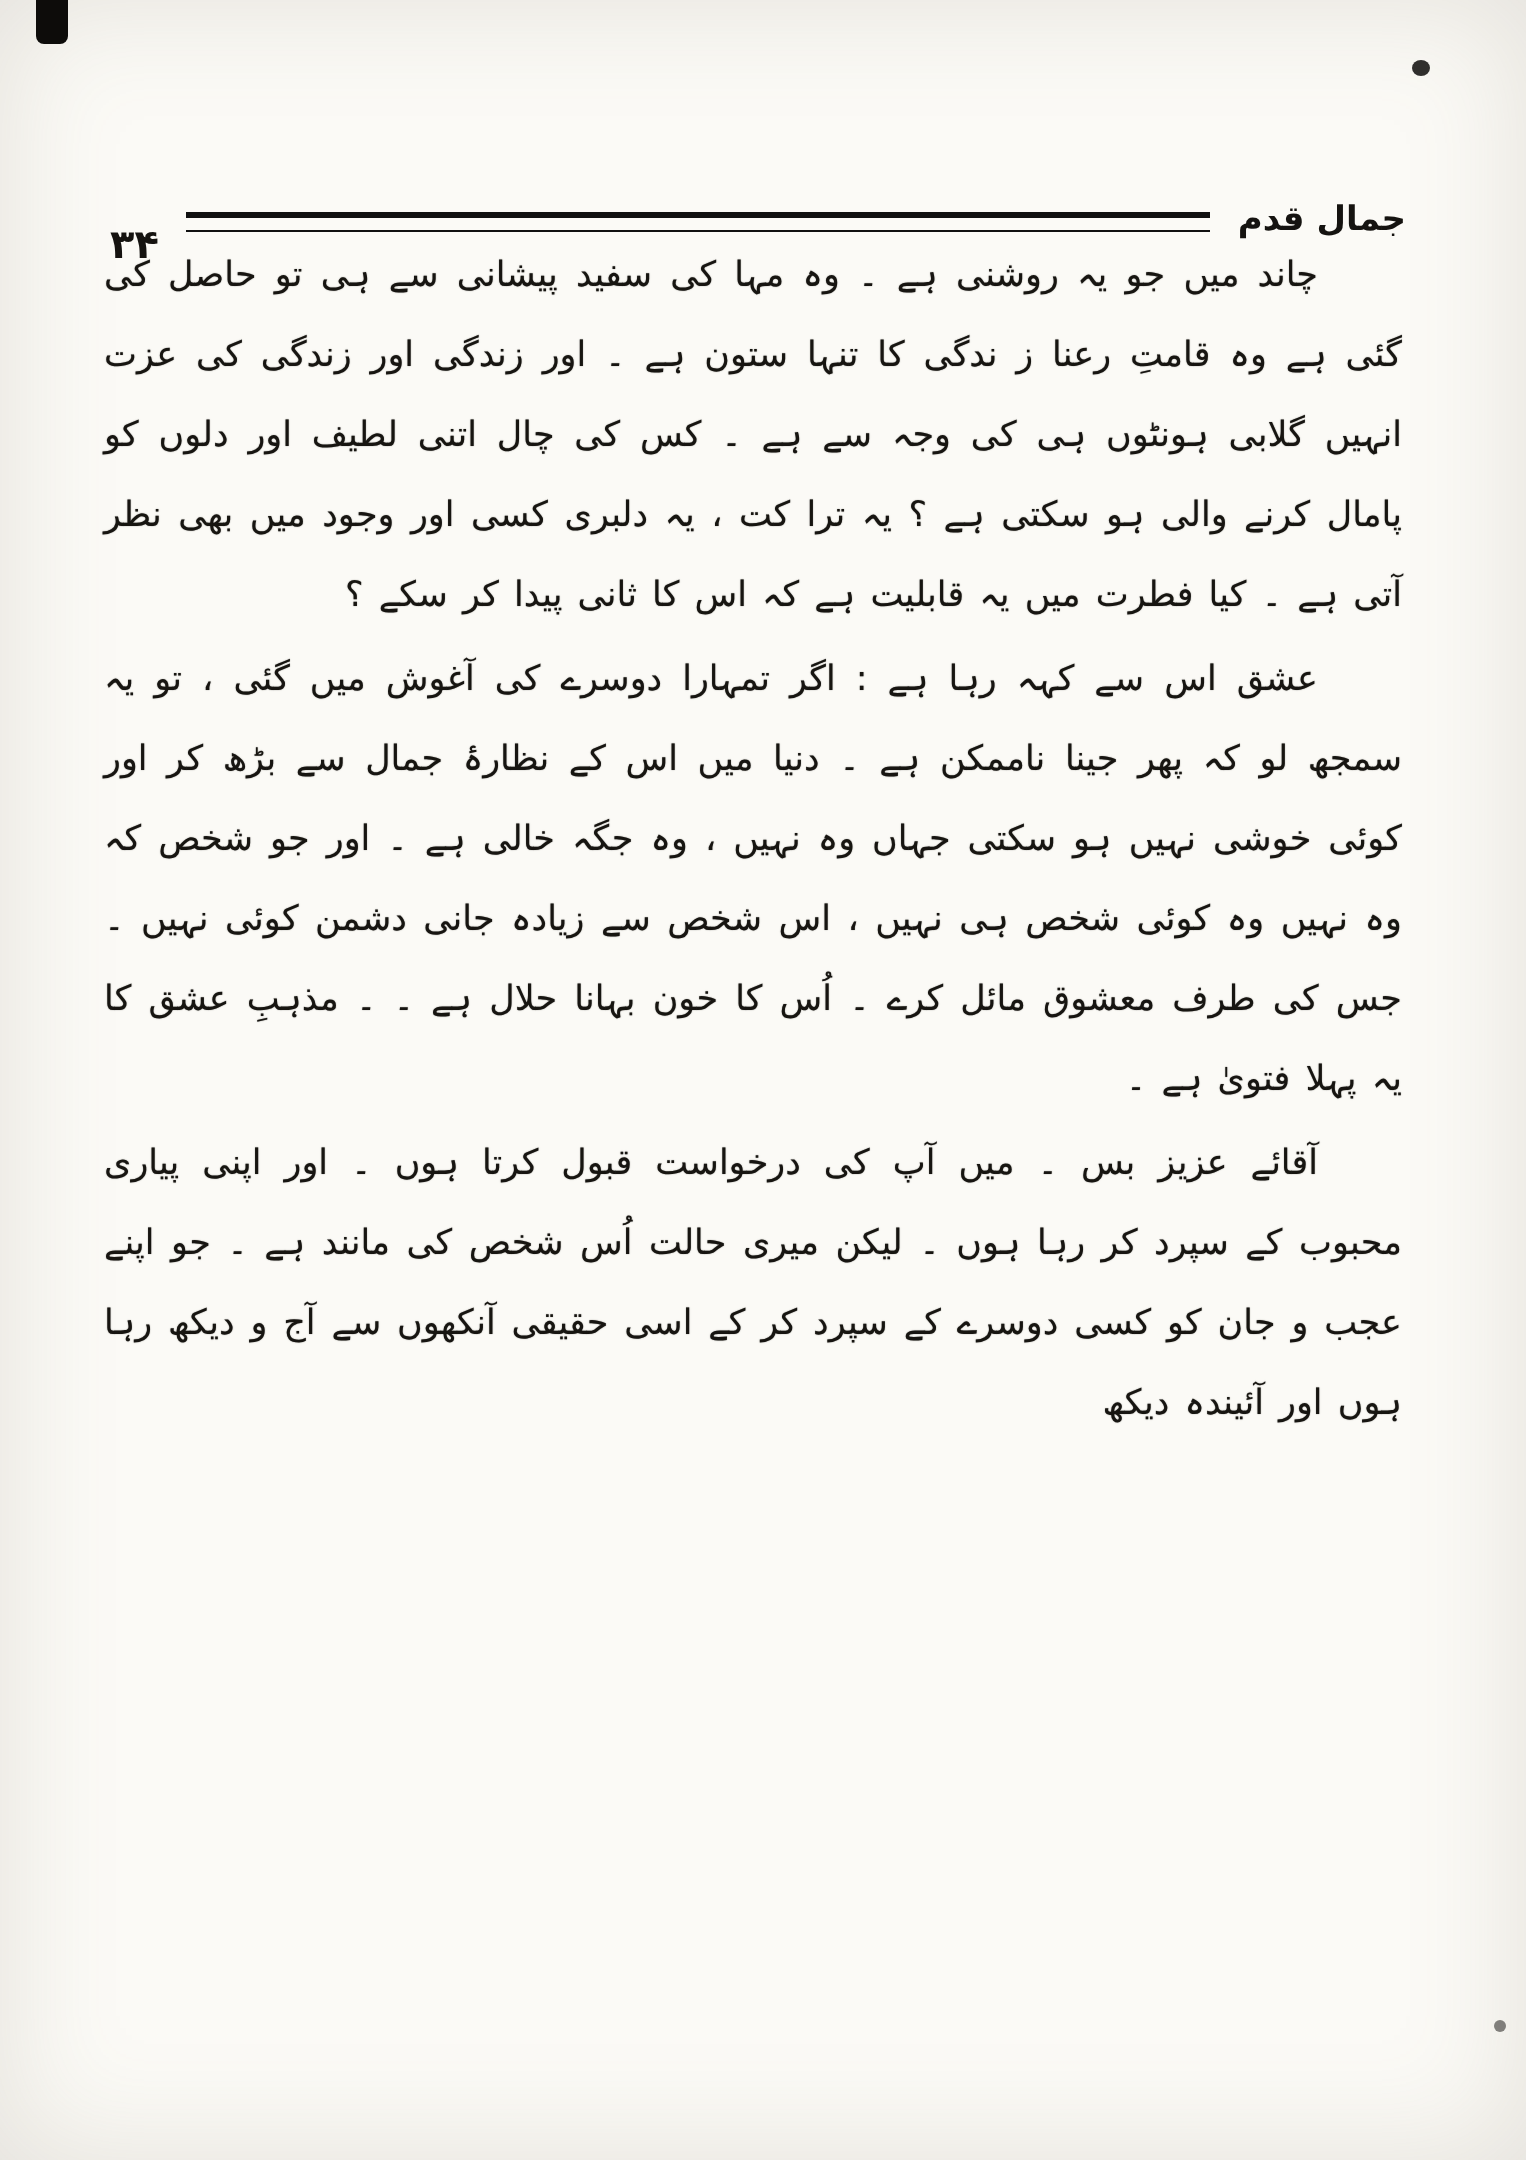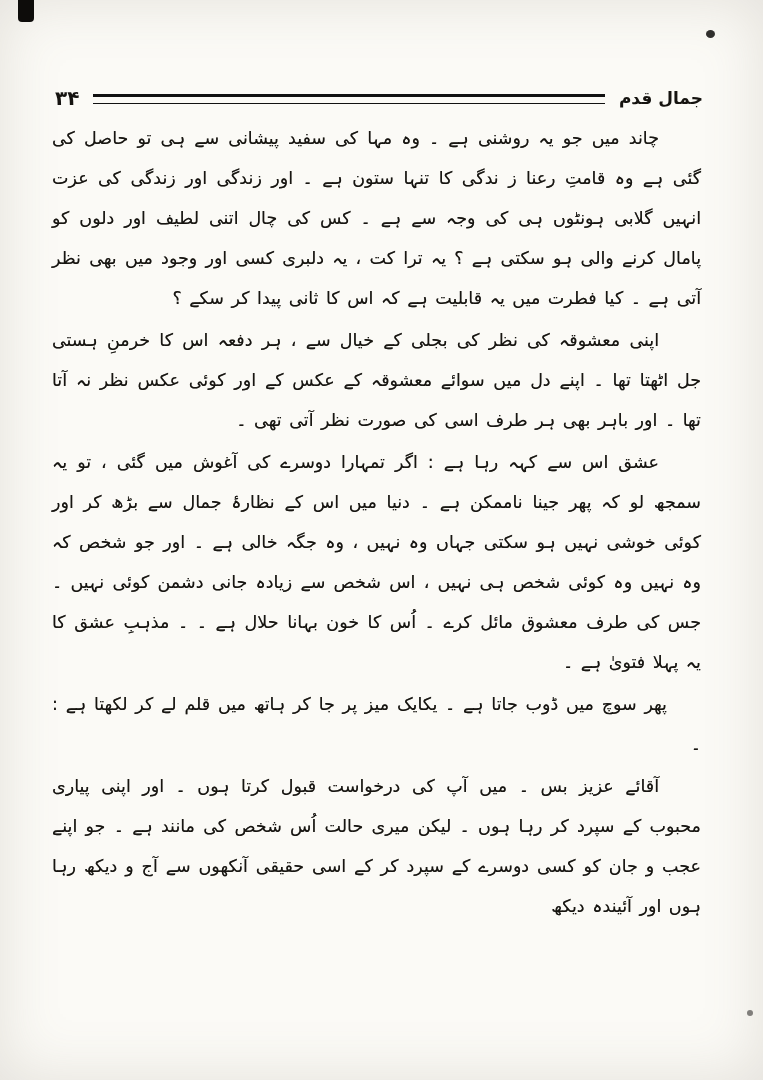--- a/index.html
+++ b/index.html
@@ -42,20 +42,21 @@
     flex:1;
     height:6px;
     border-top:3px solid #111;
     border-bottom:1px solid #111;
     margin-top:2px;
   }
   .page-number{
     font-size:20px;font-weight:bold;
     white-space:nowrap;
     direction:rtl;
+    margin-top:24px;
   }
 
   
   .text-block{
     position:absolute;
     top:118px;
     left:52px;right:62px;bottom:70px;
     direction:rtl;
   }
   .para{
@@ -83,19 +84,17 @@
   <div class="artifact br"></div>
 
   <div class="page-header">
     <span class="chapter-title">جمال قدم</span>
     <div class="header-rule"></div>
     <span class="page-number">۳۴</span>
   </div>
 
   <div class="text-block">
     <p class="para">چاند میں جو یہ روشنی ہے ۔ وہ مہا کی سفید پیشانی سے ہی تو حاصل کی گئی ہے وہ قامتِ رعنا ز ندگی کا تنہا ستون ہے ۔ اور زندگی اور زندگی کی عزت انہیں گلابی ہونٹوں ہی کی وجہ سے ہے ۔ کس کی چال اتنی لطیف اور دلوں کو پامال کرنے والی ہو سکتی ہے ؟ یہ ترا کت ، یہ دلبری کسی اور وجود میں بھی نظر آتی ہے ۔ کیا فطرت میں یہ قابلیت ہے کہ اس کا ثانی پیدا کر سکے ؟</p>
-    <p class="para">اپنی معشوقہ کی نظر کی بجلی کے خیال سے ، ہر دفعہ اس کا خرمنِ ہستی جل اٹھتا تھا ۔ اپنے دل میں سوائے معشوقہ کے عکس کے اور کوئی عکس نظر نہ آتا تھا ۔ اور باہر بھی ہر طرف اسی کی صورت نظر آتی تھی ۔</p>
     <p class="para">عشق اس سے کہہ رہا ہے : اگر تمہارا دوسرے کی آغوش میں گئی ، تو یہ سمجھ لو کہ پھر جینا ناممکن ہے ۔ دنیا میں اس کے نظارۂ جمال سے بڑھ کر اور کوئی خوشی نہیں ہو سکتی جہاں وہ نہیں ، وہ جگہ خالی ہے ۔ اور جو شخص کہ وہ نہیں وہ کوئی شخص ہی نہیں ، اس شخص سے زیادہ جانی دشمن کوئی نہیں ۔ جس کی طرف معشوق مائل کرے ۔ اُس کا خون بہانا حلال ہے ۔ ۔ مذہبِ عشق کا یہ پہلا فتویٰ ہے ۔</p>
-    <p class="para closing">پھر سوچ میں ڈوب جاتا ہے ۔ یکایک میز پر جا کر ہاتھ میں قلم لے کر لکھتا ہے : ۔</p>
     <p class="para">آقائے عزیز بس ۔ میں آپ کی درخواست قبول کرتا ہوں ۔ اور اپنی پیاری محبوب کے سپرد کر رہا ہوں ۔ لیکن میری حالت اُس شخص کی مانند ہے ۔ جو اپنے عجب و جان کو کسی دوسرے کے سپرد کر کے اسی حقیقی آنکھوں سے آج و دیکھ رہا ہوں اور آئیندہ دیکھ</p>
   </div>
 
 </div>
 
 </body></html>

